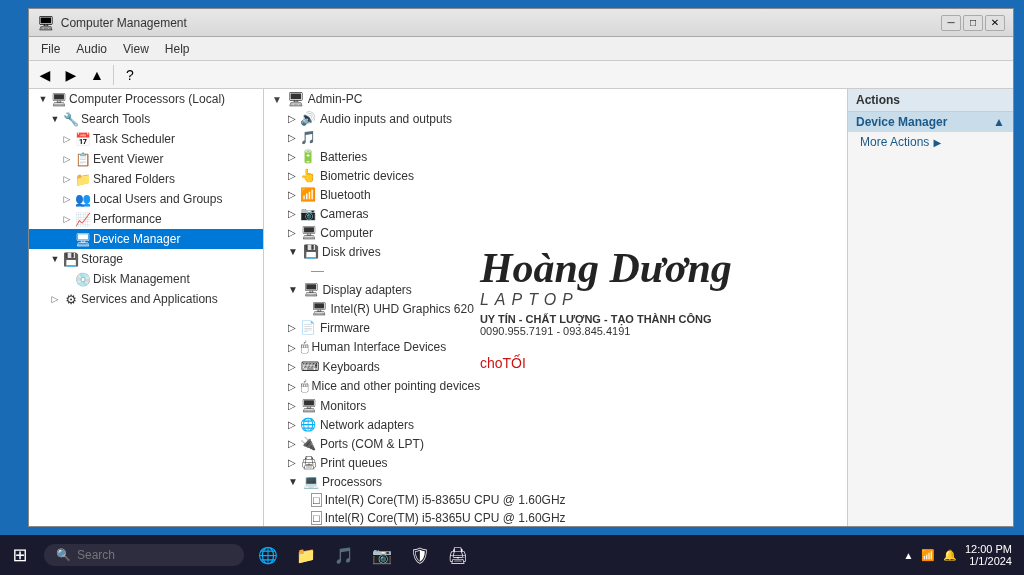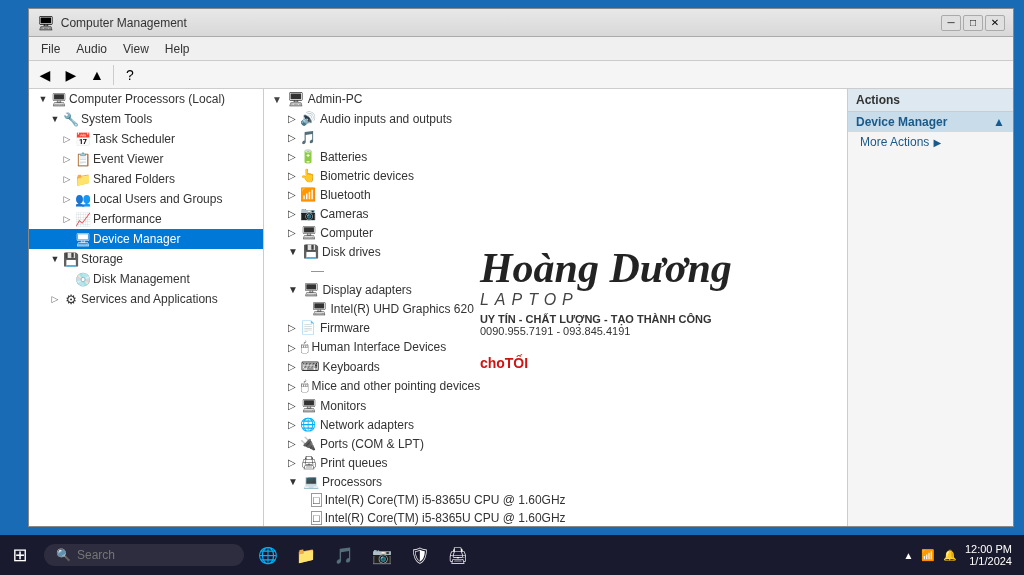--- a/index.html
+++ b/index.html
@@ -268,21 +268,21 @@
       color: #222;
       margin-top: 4px;
     }
     .watermark-phone {
       font-size: 11px;
       color: #222;
     }
     .watermark-chototoi {
       font-size: 14px;
       color: #cc0000;
-      font-weight: bold;
+      font-weight: normal;
       margin-top: 18px;
     }
 
     
     .right-panel {
       width: 165px;
       background: #f5f5f5;
       flex-shrink: 0;
       overflow-y: auto;
     }
@@ -359,21 +359,21 @@
 
       <div class="tree-item indent1">
         <span class="tree-arrow expanded">▼</span>
         <span class="tree-icon">🖥</span>
         <span class="tree-label">Computer Processors (Local)</span>
       </div>
 
       <div class="tree-item indent2">
         <span class="tree-arrow expanded">▼</span>
         <span class="tree-icon">🔧</span>
-        <span class="tree-label">System Tools</span>
+        <span class="tree-label">Search Tools</span>
       </div>
 
       <div class="tree-item indent3">
         <span class="tree-arrow">▷</span>
         <span class="tree-icon">📅</span>
         <span class="tree-label">Task Scheduler</span>
       </div>
 
       <div class="tree-item indent3">
         <span class="tree-arrow">▷</span>

